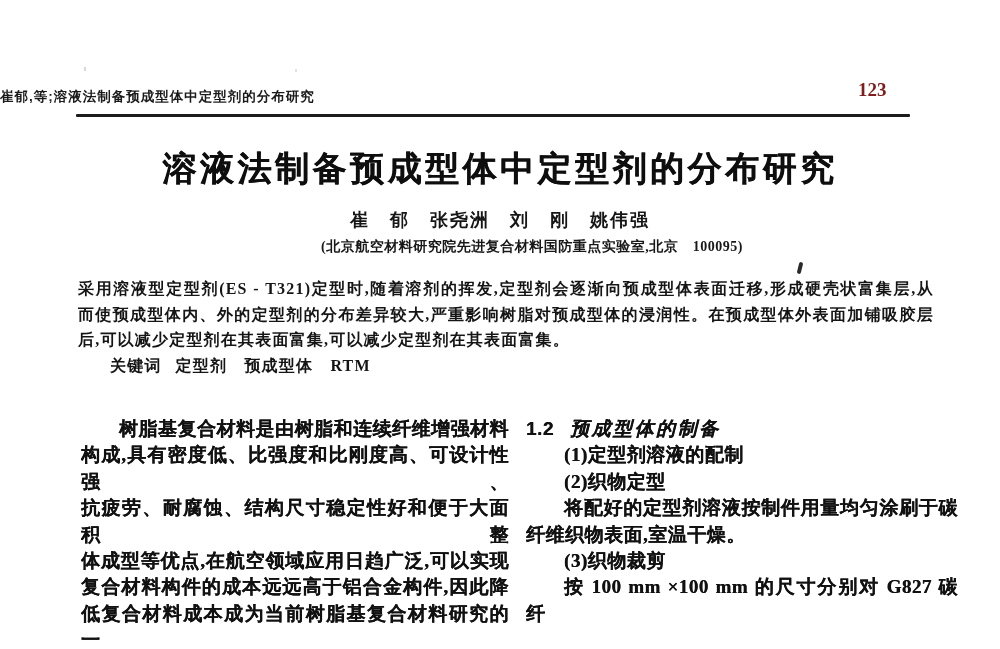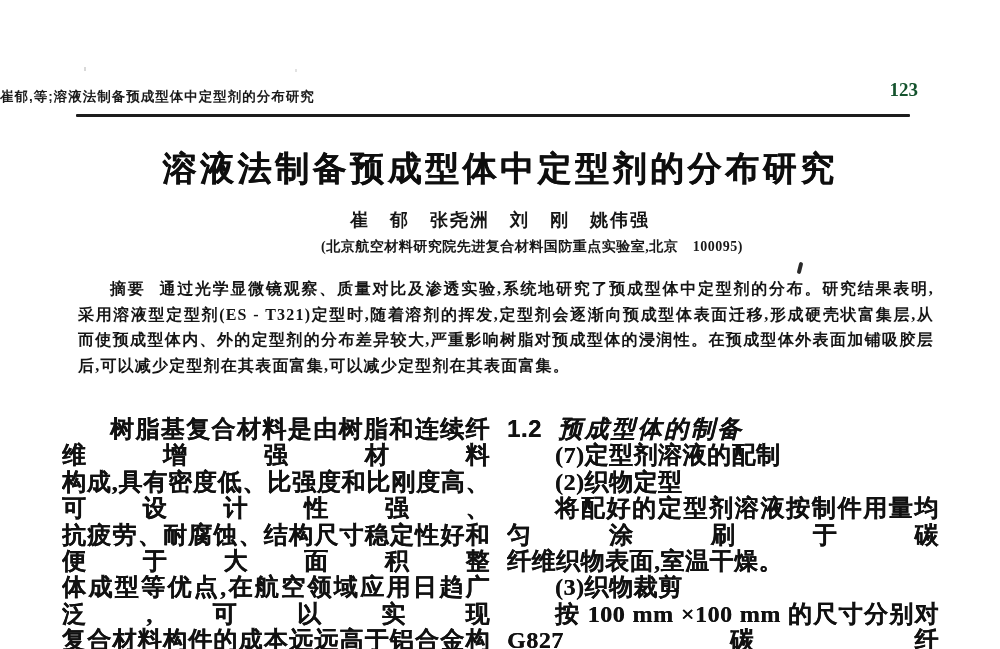--- a/index.html
+++ b/index.html
@@ -16,24 +16,23 @@
   
   .running-title {
     left: 0; top: 88px; width: 1000px;
     text-align: left;
     font-family: "Liberation Sans", "DejaVu Sans", sans-serif;
     font-size: 13.5px; font-weight: 700; letter-spacing: 1px;
     color: #1a1a1a;
   }
   .page-number {
     left: 858px; top: 79px; width: 60px;
-    text-align: right;
     font-size: 19px; font-weight: 700;
     font-family: "Liberation Serif", serif;
-    color: #14532d;
+    color: #7f1d1d;
   }
   .header-rule {
     left: 76px; top: 114px; width: 834px; height: 3px;
     background: #1c1c1c;
     border-radius: 1px;
   }
 
   
   .article-title {
     left: 0; top: 146px; width: 1000px;
@@ -65,24 +64,25 @@
     color: #151515;
   }
   .abstract-block .aline { text-align: justify; }
   .abstract-block .aline.fill { text-align-last: justify; }
   .aline.ind { text-indent: 2em; }
   .abs-label { font-family: "Liberation Sans", sans-serif; font-weight: 900; margin-right: 14px; }
   .kw-label { font-family: "Liberation Sans", sans-serif; font-weight: 900; margin-right: 14px; }
 
   
   .column {
-    font-size: 24px; font-weight: 700;
+    font-size: 19px; font-weight: 700;
     line-height: 26.4px; letter-spacing: 0.5px;
     color: #111;
     text-shadow: 0.3px 0 0 currentColor;
+    margin-left: 19px;
   }
   .col-left  { left: 62px;  top: 416px; width: 428px; height: 233px; overflow: hidden; }
   .col-right { left: 507px; top: 416px; width: 432px; height: 233px; overflow: hidden; }
   .bl { text-align: justify; white-space: nowrap; }
   .bl.wrapok { white-space: normal; }
   .bl.fill { text-align-last: justify; white-space: normal; }
   .bl.ind { text-indent: 2em; }
 
   .sec-heading { font-weight: 700; }
   .sec-num { font-family: "Liberation Sans", sans-serif; font-weight: 700; margin-right: 16px; }
@@ -106,38 +106,38 @@
 
 <div class="abs speck-1"></div>
 <div class="abs speck-2"></div>
 <div class="abs artifact-apostrophe"></div>
 
 <div class="abs article-title">溶液法制备预成型体中定型剂的分布研究</div>
 <div class="abs authors-line">崔　郁　张尧洲　刘　刚　姚伟强</div>
 <div class="abs affiliation-line">(北京航空材料研究院先进复合材料国防重点实验室,北京　100095)</div>
 
 <div class="abs abstract-block">
-  <div class="aline fill ind"><span class="abs-label">摘要</span><span>通过光学显微镜观察、质量对比及渗透实验,系统地研究了预成型体中定型剂的分布。研究结果表明,</span></div>
   <div class="aline fill">采用溶液型定型剂(ES - T321)定型时,随着溶剂的挥发,定型剂会逐渐向预成型体表面迁移,形成硬壳状富集层,从</div>
   <div class="aline fill">而使预成型体内、外的定型剂的分布差异较大,严重影响树脂对预成型体的浸润性。在预成型体外表面加铺吸胶层</div>
   <div class="aline">后,可以减少定型剂在其表面富集,可以减少定型剂在其表面富集。</div>
+  <div class="aline ind"><span class="kw-label">关键词</span><span>定型剂　预成型体　RTM</span></div>
 </div>
 
 <div class="abs column col-left">
   <div class="bl fill ind">树脂基复合材料是由树脂和连续纤维增强材料</div>
   <div class="bl fill">构成,具有密度低、比强度和比刚度高、可设计性强、</div>
   <div class="bl fill">抗疲劳、耐腐蚀、结构尺寸稳定性好和便于大面积整</div>
   <div class="bl fill">体成型等优点,在航空领域应用日趋广泛,可以实现</div>
   <div class="bl fill">复合材料构件的成本远远高于铝合金构件,因此降</div>
   <div class="bl fill">低复合材料成本成为当前树脂基复合材料研究的一</div>
 
 </div>
 
 <div class="abs column col-right">
   <div class="bl sec-heading"><span class="sec-num">1.2</span><span class="sec-title">预成型体的制备</span></div>
-  <div class="bl ind wrapok">(7)定型剂溶液的配制</div>
+  <div class="bl ind wrapok">(1)定型剂溶液的配制</div>
   <div class="bl ind wrapok">(2)织物定型</div>
   <div class="bl fill ind">将配好的定型剂溶液按制件用量均匀涂刷于碳</div>
   <div class="bl wrapok">纤维织物表面,室温干燥。</div>
   <div class="bl ind wrapok">(3)织物裁剪</div>
   <div class="bl fill ind">按 100 mm ×100 mm 的尺寸分别对 G827 碳纤</div>
 
 </div>
 
 </body></html>

